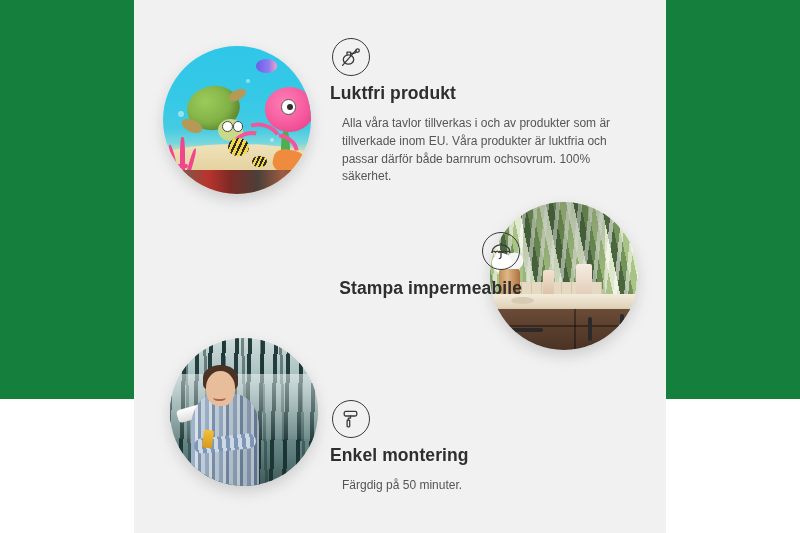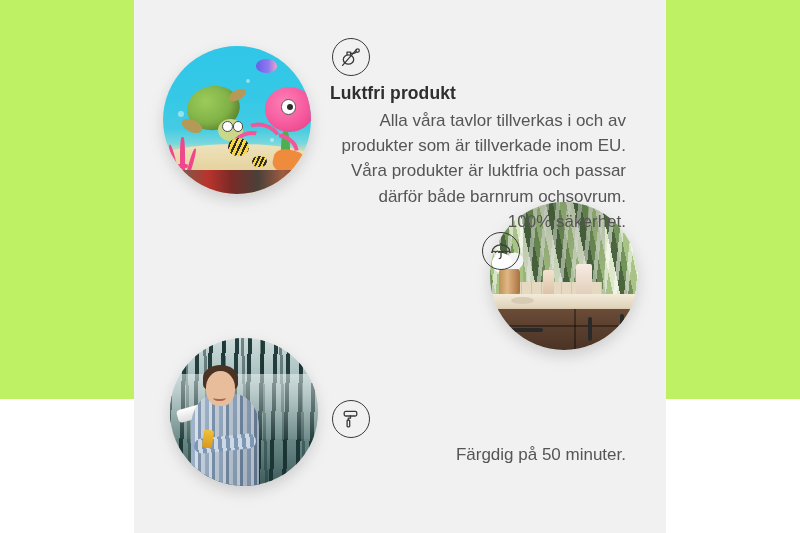--- a/index.html
+++ b/index.html
@@ -12,21 +12,21 @@
     height: 533px;
     overflow: hidden;
     font-family: "Liberation Sans", sans-serif;
     -webkit-font-smoothing: antialiased;
   }
 
   #page {
     position: relative;
     width: 800px;
     height: 399px;
-    background: #bef264;
+    background: #15803d;
   }
 
   
   #canvas {
     position: absolute;
     left: 134px;
     top: 0;
     width: 532px;
     height: 533px;
     background: #f1f1f1;
@@ -279,25 +279,24 @@
 
   .feat-title {
     font-size: 17.5px;
     font-weight: bold;
     color: #2e2e2e;
     letter-spacing: 0.1px;
     margin: 7px 0 5px 0;
     line-height: 1.15;
   }
   .feat-body {
-    font-size: 17px;
+    font-size: 12px;
     color: #555555;
     line-height: 1.48;
-    margin: 4px;
-    text-align: right;
+    margin: 12px;
   }
 
   
   #feature-odorless {
     left: 196px; top: 38px; width: 300px;
     text-align: left;
   }
   #feature-odorless .icon-circle { margin-left: 2px; }
 
   
@@ -414,27 +413,29 @@
           <svg width="24" height="24" viewBox="0 0 24 24" fill="none" stroke="#3a3a3a" stroke-width="1.3" stroke-linecap="round" stroke-linejoin="round">
             <path d="M3 13.4C3 8.9 7 5.8 12 5.8s9 3.1 9 7.6"></path>
             <path d="M3 13.4c1.1-1.7 2.4-1.7 3.5 0 1.1-1.7 2.4-1.7 3.5 0"></path>
             <path d="M14 13.4c1.1-1.7 2.4-1.7 3.5 0 1.1-1.7 2.4-1.7 3.5 0"></path>
             <path d="M10 13.4c.7-1.7 1.4-1.7 2 0 .6-1.7 1.3-1.7 2 0"></path>
             <path d="M12 13.4v4.4c0 1-.8 1.8-1.8 1.8"></path>
             <path d="M12 5.8V4.2"></path>
           </svg>
         </div>
       </div>
+      <div class="feat-title">Stampa impermeabile</div>
     </div>
 
     <div class="feature" id="feature-mounting">
       <div class="icon-circle">
         <svg width="24" height="24" viewBox="0 0 24 24" fill="none" stroke="#3a3a3a" stroke-width="1.3" stroke-linecap="round" stroke-linejoin="round">
           <rect x="5.2" y="4.4" width="12.6" height="4.6" rx="1.5"></rect>
           <path d="M11.5 9v2.2H9.3v2.0"></path>
           <rect x="8.1" y="13.2" width="2.6" height="6.6" rx="0.7"></rect>
         </svg>
       </div>
+      <div class="feat-title">Enkel montering</div>
       <div class="feat-body">Färgdig på 50 minuter.</div>
     </div>
 
   </div>
 </div>
 
 </body></html>

